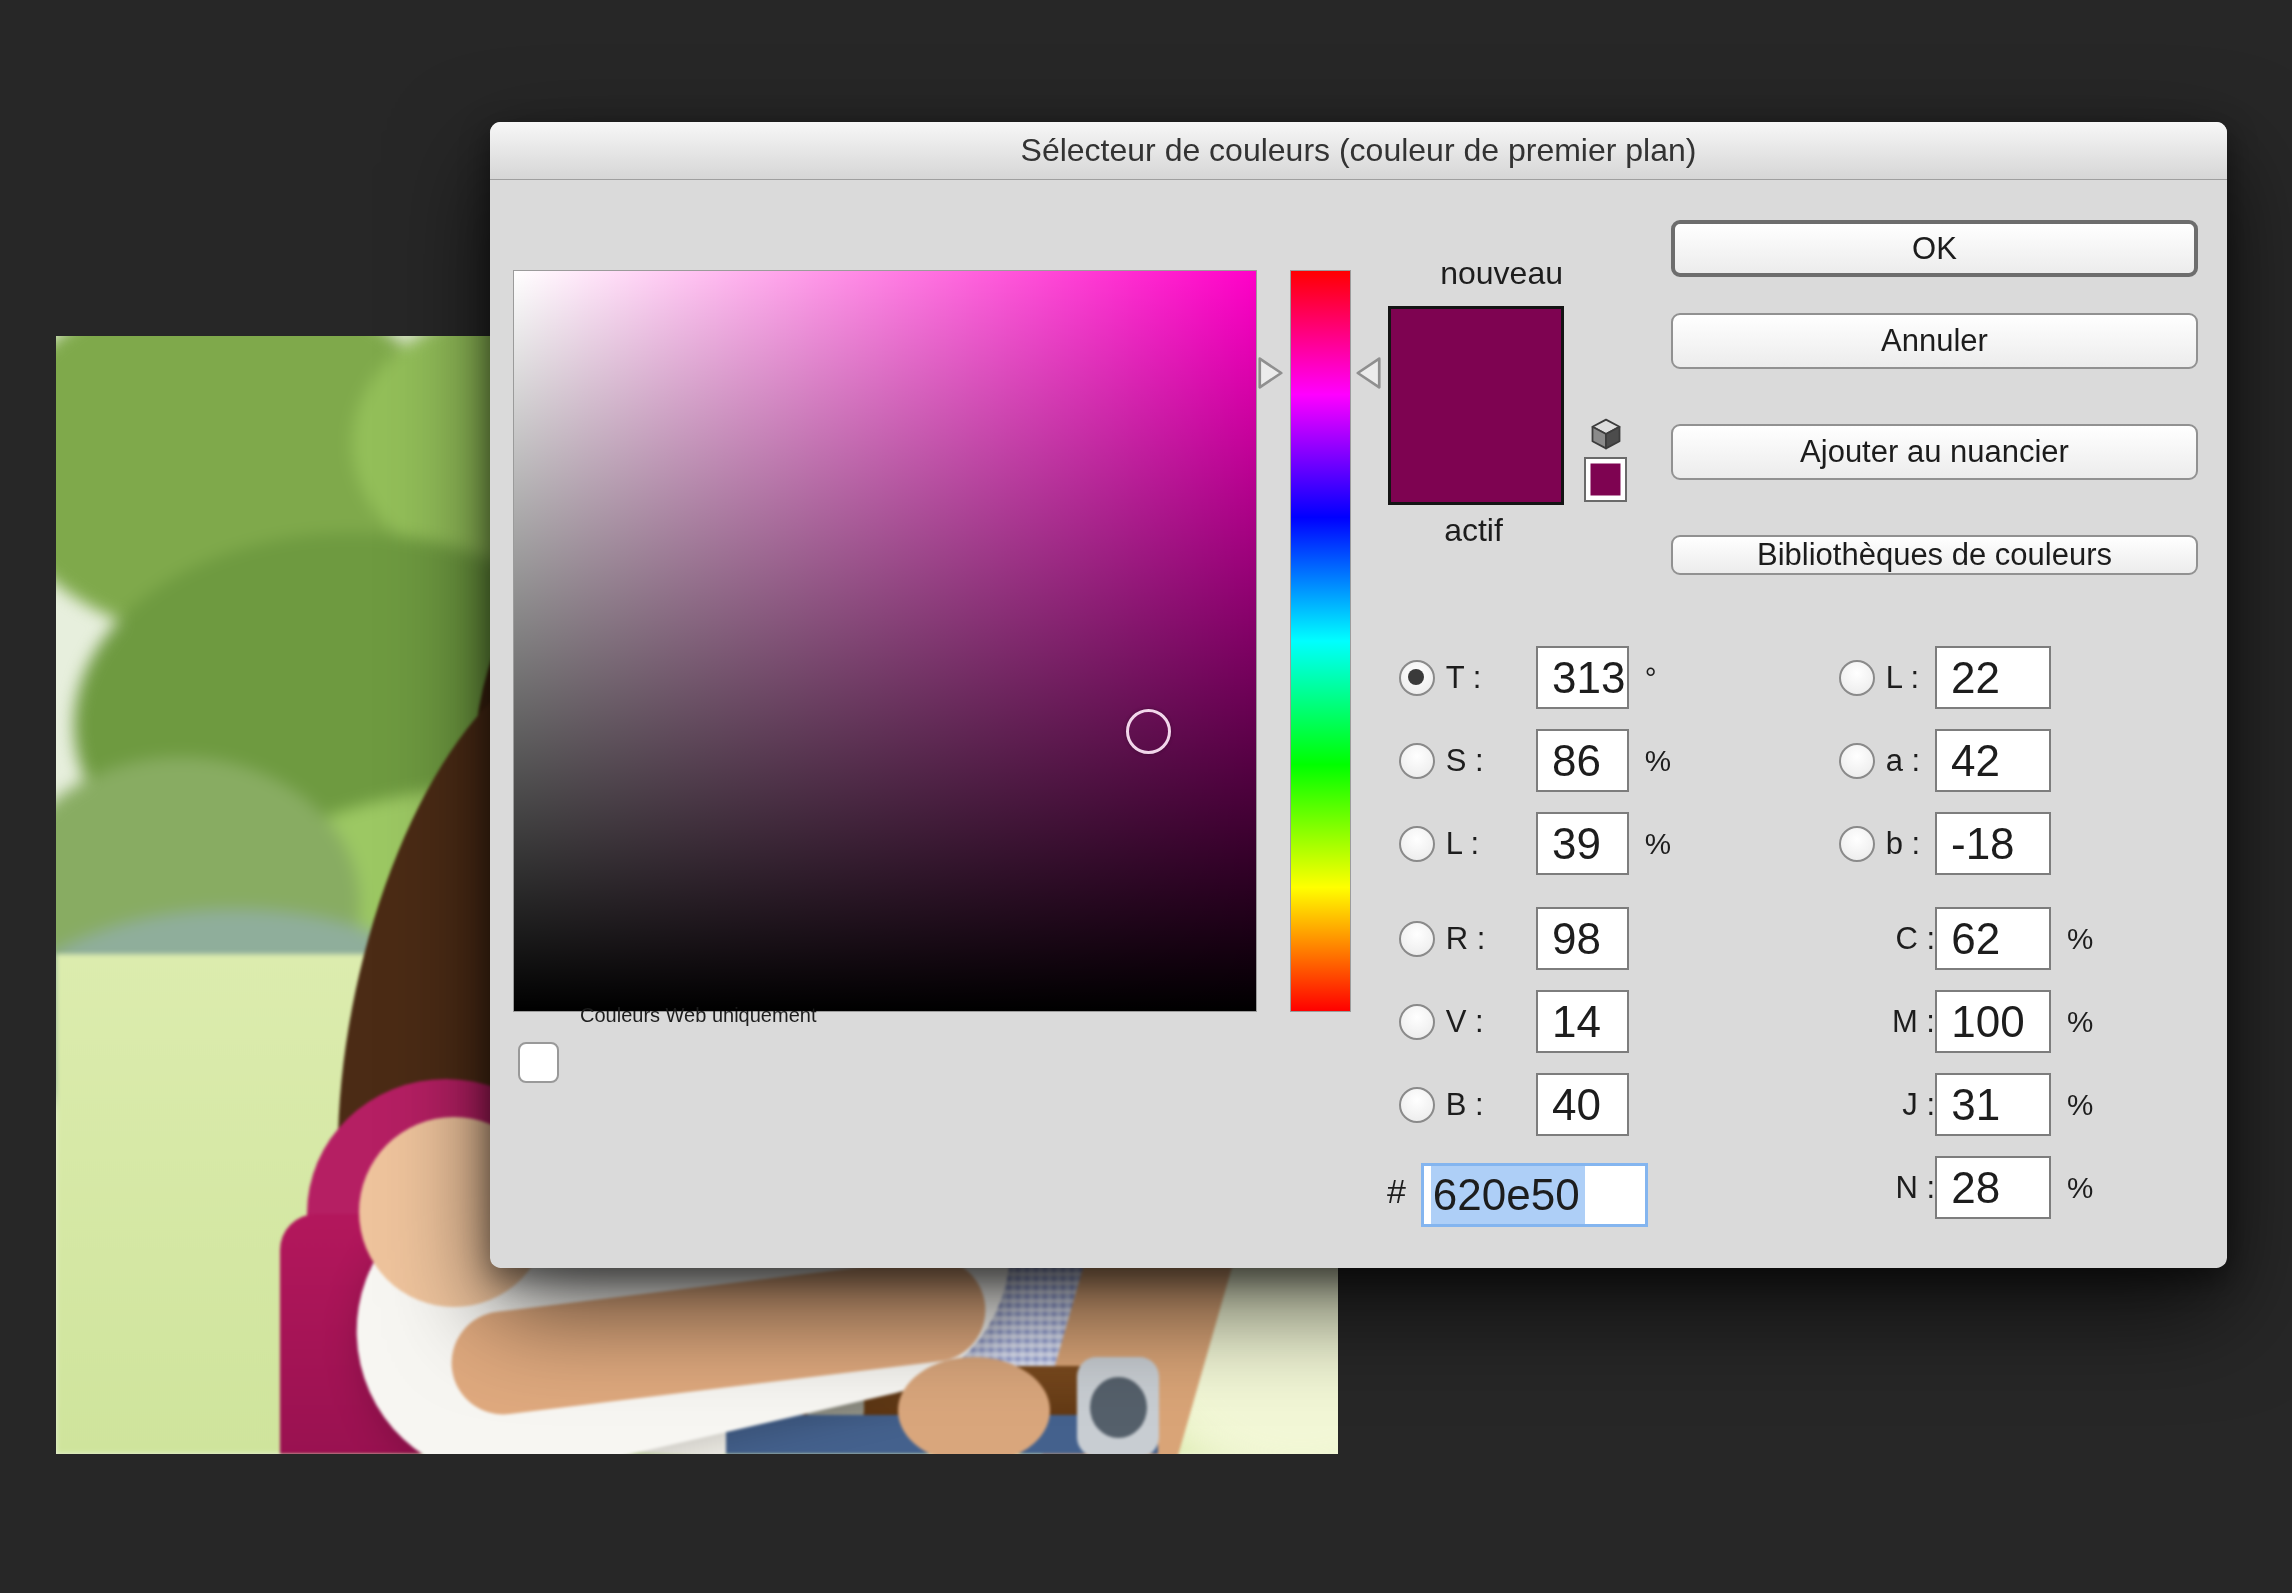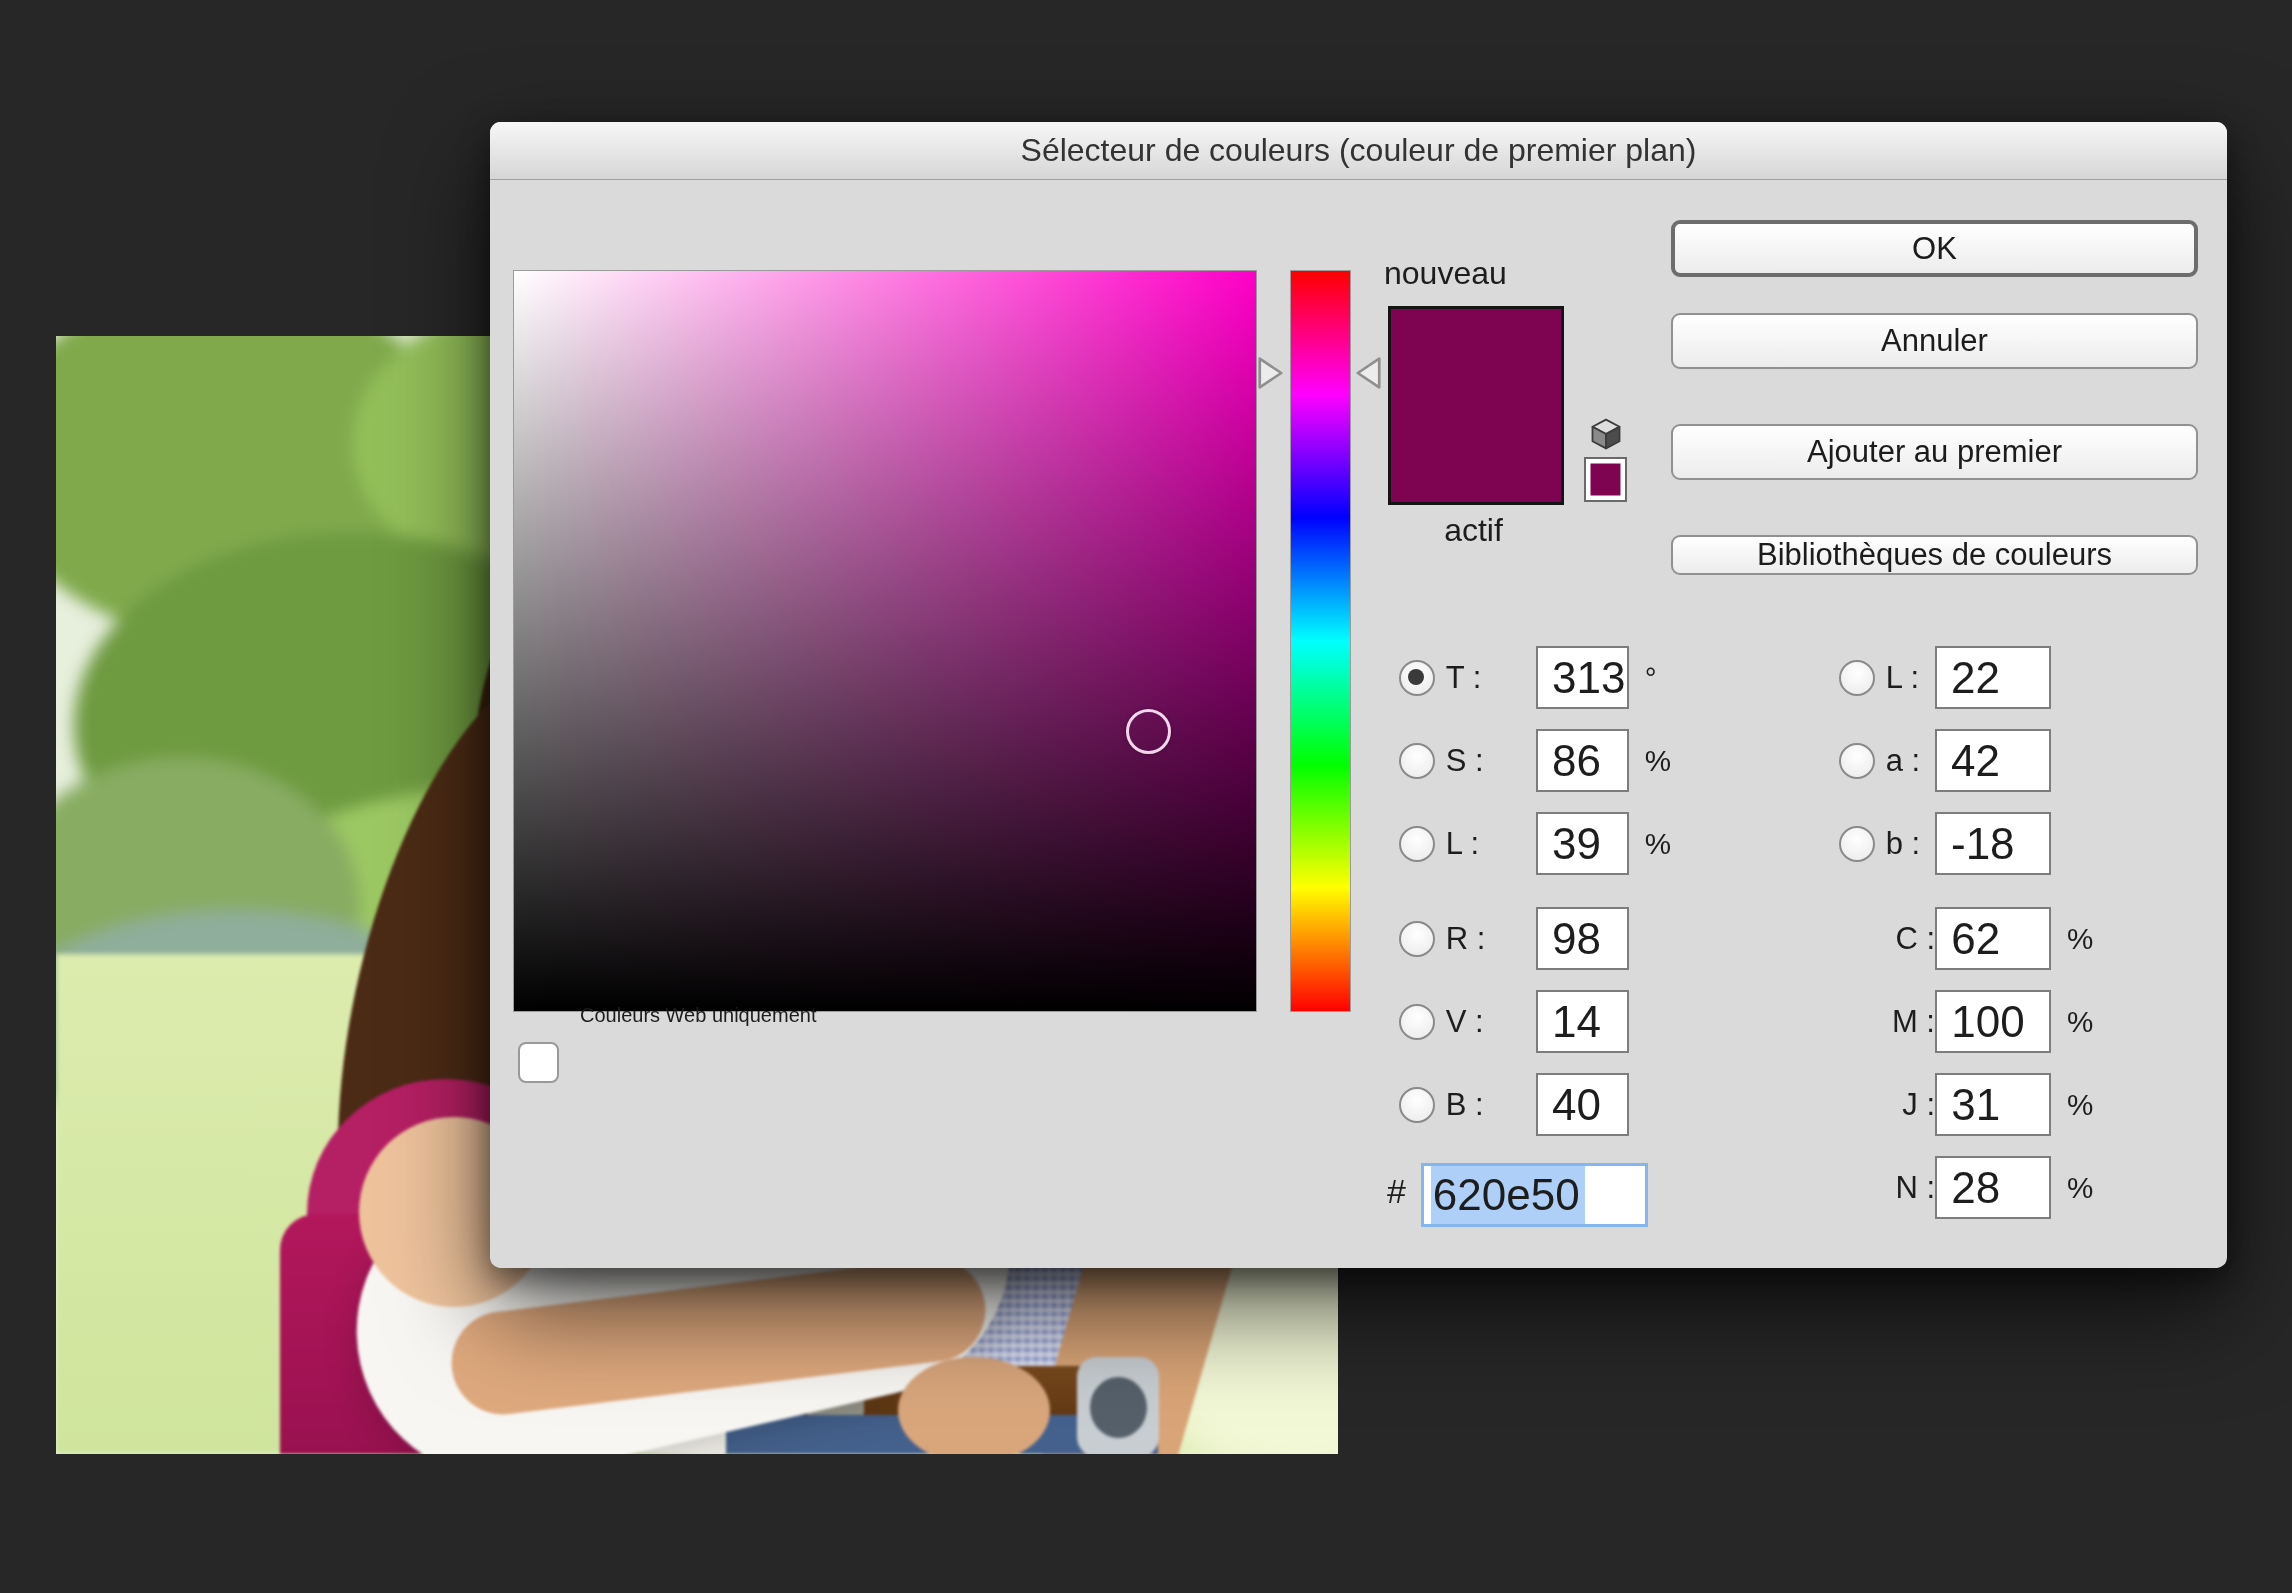--- a/index.html
+++ b/index.html
@@ -27,21 +27,21 @@
             font-size:32px;color:#333;}
   #svfield{position:absolute;left:23px;top:148px;width:742px;height:740px;border:1.8px solid #9b9b9b;
            background:linear-gradient(to top,#000,rgba(0,0,0,0)),
                       linear-gradient(to right,#fff,rgba(255,255,255,0)),var(--hue,#ff00c8);}
   #marker{position:absolute;left:612px;top:438px;width:39px;height:39px;border-radius:50%;
           border:3.6px solid rgba(250,225,243,.95);box-shadow:0 0 3.6px rgba(0,0,0,.35);}
   #huebar{position:absolute;left:800px;top:148px;width:59px;height:740px;border:1.8px solid #9b9b9b;
           background:linear-gradient(to bottom,#ff0000 0%,#ff00ff 16.7%,#0000ff 33.3%,
                      #00ffff 50%,#00ff00 66.7%,#ffff00 83.3%,#ff0000 100%);}
   .huearrow{position:absolute;top:234px;}
-  #swatchlbl-new{position:absolute;left:894px;top:133px;width:179px;text-align:left;font-size:32px;}
+  #swatchlbl-new{position:absolute;left:894px;top:133px;width:179px;text-align:right;font-size:32px;}
   #swatch{position:absolute;left:898px;top:184px;width:170px;height:193px;border:3.6px solid #141414;}
   #swatchlbl-cur{position:absolute;left:894px;top:390px;width:179px;text-align:center;font-size:32px;}
   #cube{position:absolute;left:1098px;top:294px;}
   #miniswatch{position:absolute;left:1094px;top:335px;width:39px;height:41px;border:2.7px solid #6a6a6a;
               box-shadow:inset 0 0 0 4.5px #fff;}
   .btn{position:absolute;left:1181px;width:527px;border-radius:9px;
        background:linear-gradient(#ffffff,#ececec);border:2.7px solid #919191;
        display:flex;align-items:center;justify-content:center;font-size:31px;color:#1c1c1c;
        box-sizing:border-box;cursor:pointer;}
   #btn-ok{top:98px;height:57px;border:4.5px solid #6d6d6d;}
@@ -145,21 +145,21 @@
   </svg>
   <div id="miniswatch" style="background: rgb(126, 3, 81);"></div>
 
   <div class="btn" id="btn-ok">
     <span>OK</span>
   </div>
   <div class="btn" id="btn-cancel">
     <span>Annuler</span>
   </div>
   <div class="btn" id="btn-add">
-    <span>Ajouter au premier</span>
+    <span>Ajouter au nuancier</span>
   </div>
   <div class="btn" id="btn-lib">
     <span>Bibliothèques de couleurs</span>
   </div>
 
   <div class="col-left">
     <div class="frow" style="top:524px">
       <span class="radio checked"></span>
       <span class="flabel">T :</span>
       <span class="fbox">

